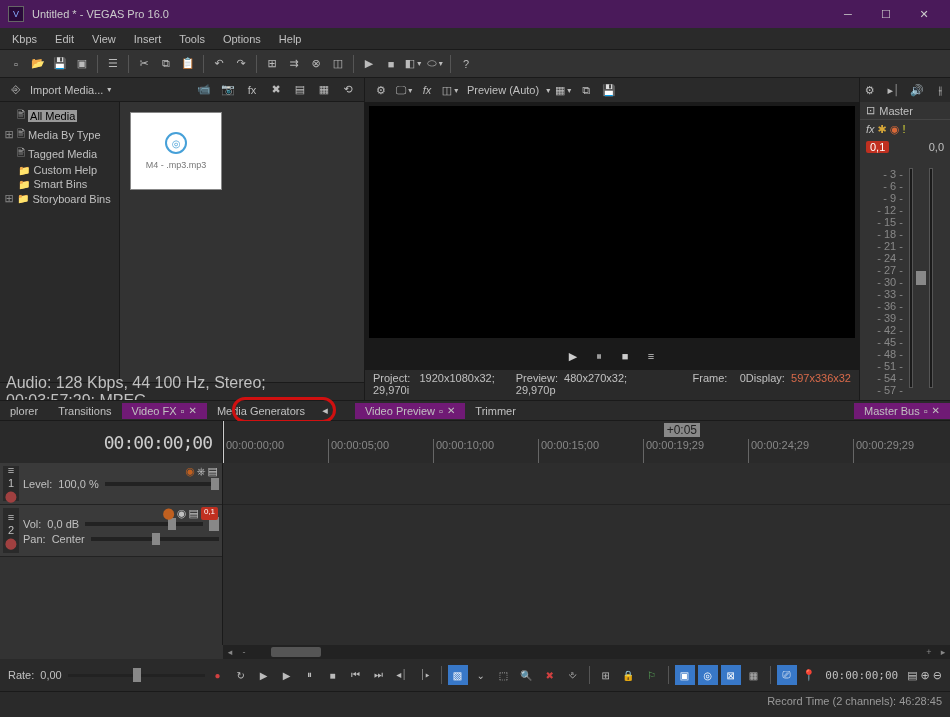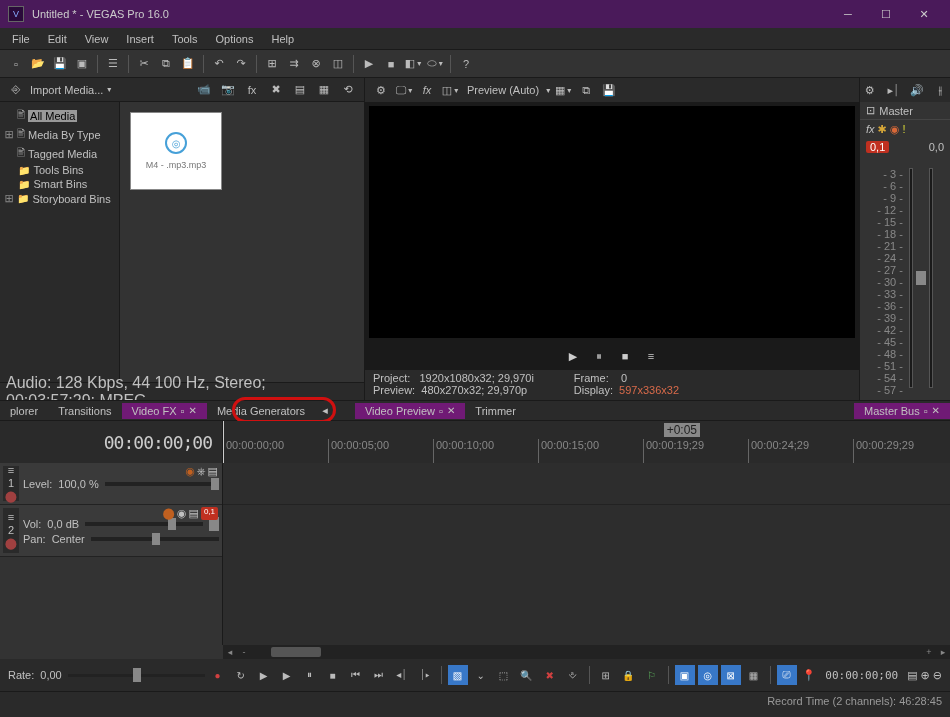--- a/index.html
+++ b/index.html
@@ -26,21 +26,21 @@
 .mediathumb { width:92px; height:78px; background:#fff; border:1px solid #888; display:flex; flex-direction:column; align-items:center; justify-content:center; gap:6px; }
 .mediathumb .icn { width:22px; height:22px; border:2px solid #46a0d8; border-radius:50%; display:flex; align-items:center; justify-content:center; color:#46a0d8; font-size:10px; }
 .mediathumb .lbl { font-size:9px; color:#777; }
 .statusline { height:18px; background:#2a2a2a; padding:0 6px; display:flex; align-items:center; font-size:16px; border-top:1px solid #1a1a1a;}
 .rightpanel { flex:1; background:#1a1a1a; display:flex; flex-direction:column; }
 .previewtools { height:24px; background:#2a2a2a; display:flex; align-items:center; padding:0 6px; gap:3px; }
 .previewvid { flex:1; background:#000; margin:4px; }
 .previewctrl { height:28px; display:flex; align-items:center; justify-content:center; gap:4px; }
 .previewctrl .pbtn { width:22px; height:22px; display:flex; align-items:center; justify-content:center; color:#ccc; cursor:pointer; }
 .previewinfo { height:30px; display:flex; font-size:10px; padding:2px 8px; gap:40px; background:#2a2a2a;}
-.previewinfo .col { display:flex; flex-direction:column; }
+.previewinfo .col { display:flex; }
 .masterpanel { width:91px; background:#333; border-left:1px solid #1a1a1a; display:flex; flex-direction:column; }
 .masterhdr { height:24px; background:#2a2a2a; display:flex; align-items:center; justify-content:center; gap:4px; }
 .mastertitle { padding:2px 6px; font-size:10px; border-bottom:1px solid #444; display:flex; align-items:center; gap:4px; }
 .masterfx { padding:3px 6px; display:flex; gap:3px; }
 .mastermeter { flex:1; display:flex; justify-content:center; padding:4px 0; position:relative; }
 .mastermeter .levels { display:flex; gap:3px; align-items:center;}
 .mastermeter .bar { width:4px; height:220px; background:#1a1a1a; border:1px solid #555;}
 .mastermeter .labels { display:flex; flex-direction:column; justify-content:space-between; height:220px; font-size:8px; color:#888; text-align:right; padding-right:3px; }
 .tabstrip { height:20px; background:#2a2a2a; display:flex; align-items:center; border-top:1px solid #1a1a1a; font-size:10px; }
 .tab { padding:2px 10px; cursor:pointer; display:flex; gap:4px; position:relative; }
@@ -91,21 +91,21 @@
   <div class="logo">V</div>
   <div class="title">Untitled * - VEGAS Pro 16.0</div>
   <div class="winbtns">
     <div class="winbtn">─</div>
     <div class="winbtn">☐</div>
     <div class="winbtn">✕</div>
   </div>
 </div>
 
 <div class="menubar">
-  <span>File</span>
+  <span>Kbps</span>
   <span>Edit</span>
   <span>View</span>
   <span>Insert</span>
   <span>Tools</span>
   <span>Options</span>
   <span>Help</span>
 </div>
 
 <div class="maintoolbar">
   <div class="tbtn">▫</div>
@@ -163,21 +163,21 @@
             <span class="folder-icon">🖹</span>
             <span>Media By Type</span>
           </div>
         <div class="tree-item">
             <span class="tree-exp"></span>
             <span class="folder-icon">🖹</span>
             <span>Tagged Media</span>
           </div>
         <div class="tree-item tree-depth">
             <span class="folder-icon" style="color:#d8a838">📁</span>
-            <span>Tools Bins</span>
+            <span>Custom Help</span>
           </div>
         <div class="tree-item tree-depth">
             <span class="folder-icon" style="color:#d8a838">📁</span>
             <span>Smart Bins</span>
           </div>
         <div class="tree-item">
             <span class="tree-exp">⊞</span>
             <span class="folder-icon" style="color:#d8a838">📁</span>
             <span>Storyboard Bins</span>
           </div>

